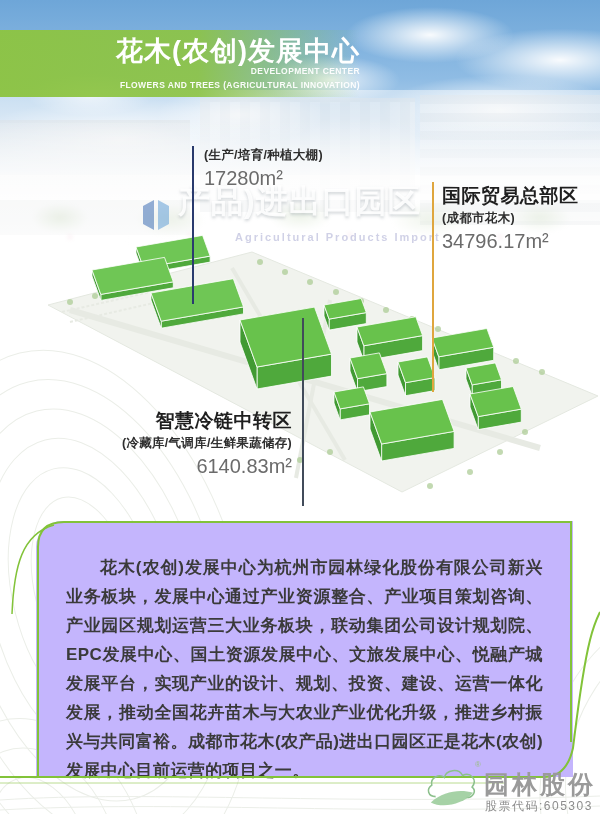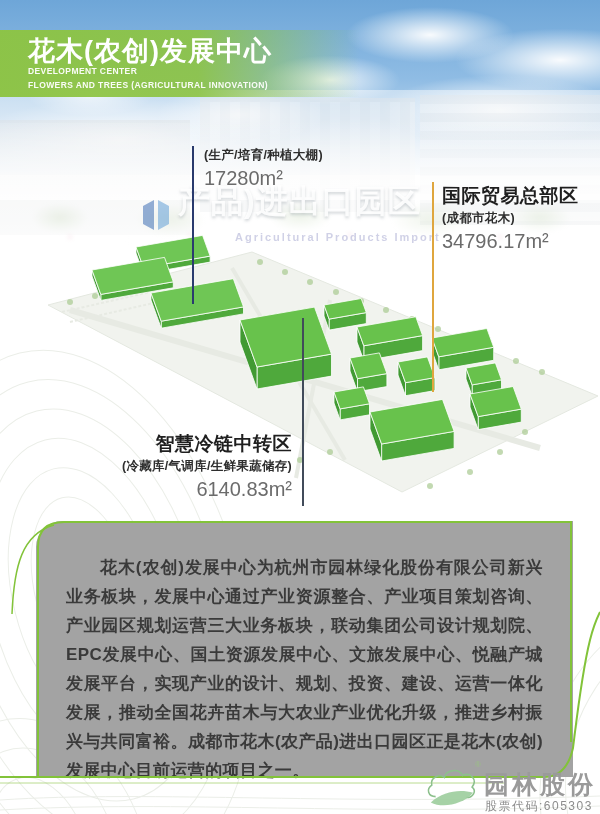--- a/index.html
+++ b/index.html
@@ -46,39 +46,39 @@
   
   .wm-text{position:absolute;left:178px;top:180px;font-size:32px;font-weight:bold;letter-spacing:1px;
     color:rgba(255,255,255,.88);text-shadow:0 2px 3px rgba(130,140,150,.35);white-space:nowrap;}
   .wm-sub{position:absolute;left:235px;top:231px;font-size:11px;font-weight:bold;letter-spacing:2px;
     color:rgba(176,178,214,.6);white-space:nowrap;}
   .wm-logo{position:absolute;left:141px;top:200px;width:30px;height:34px;opacity:.55;}
 
   
   .banner{position:absolute;left:0;top:30px;width:360px;height:67px;
     background:linear-gradient(90deg,rgba(141,196,66,.96) 0%,rgba(141,196,66,.9) 55%,rgba(141,196,66,0) 100%);
-    color:#fff;padding:6px 0 16px 28px;box-sizing:border-box;}
+    color:#fff;padding:6px 0 16px 28px;box-sizing:border-box;text-align:right;}
   .banner-title{font-size:27px;font-weight:bold;letter-spacing:1px;line-height:30px;}
   .banner-sub{font-size:8.5px;font-weight:bold;letter-spacing:.4px;line-height:11px;margin-top:3px;opacity:.95;}
 
   
   .zone{position:absolute;z-index:6;}
   .zone-title{font-size:19px;font-weight:bold;color:#1f1f1f;letter-spacing:.5px;}
   .zone-sub{font-size:12.5px;font-weight:bold;color:#2e2e2e;margin-top:1px;letter-spacing:.3px;}
   .zone-area{font-size:20px;color:#6b6b6b;margin-top:3px;}
   .zone1{left:204px;top:146px;}
   .zone2{left:442px;top:183px;}
-  .zone3{left:58px;top:431px;width:234px;text-align:right;}
+  .zone3{left:58px;top:408px;width:234px;text-align:right;}
   .vline{position:absolute;width:2px;z-index:5;}
   .vline1{left:192px;top:146px;height:158px;background:#2a3b6e;}
   .vline2{left:432px;top:182px;height:210px;background:#dfa63e;}
   .vline3{left:302px;top:318px;height:188px;background:#414b5a;}
 
   
-  .card{position:absolute;left:36px;top:521px;width:537px;height:256px;background:#a3a3a3;
+  .card{position:absolute;left:36px;top:521px;width:537px;height:256px;background:#c4b5fd;
     border-radius:26px 0 0 0;z-index:4;box-sizing:border-box;padding:32px 30px 0 30px;}
   .card p{margin:0;font-size:17px;line-height:29px;color:#3a3a3a;font-weight:600;
     text-align:justify;text-indent:2em;letter-spacing:.4px;}
 
   
   .logo{position:absolute;left:422px;top:758px;width:178px;height:56px;z-index:8;}
   .logo-mark{position:absolute;left:0;top:6px;width:58px;height:48px;}
   .logo-reg{position:absolute;left:53px;top:2px;font-size:8px;color:#9bbf85;}
   .logo-name{position:absolute;left:62px;top:10px;font-size:25px;font-weight:bold;color:#9a9a9a;letter-spacing:3px;white-space:nowrap;}
   .logo-stock{position:absolute;left:63px;top:40px;font-size:12px;color:#8c8c8c;letter-spacing:1.5px;white-space:nowrap;}

